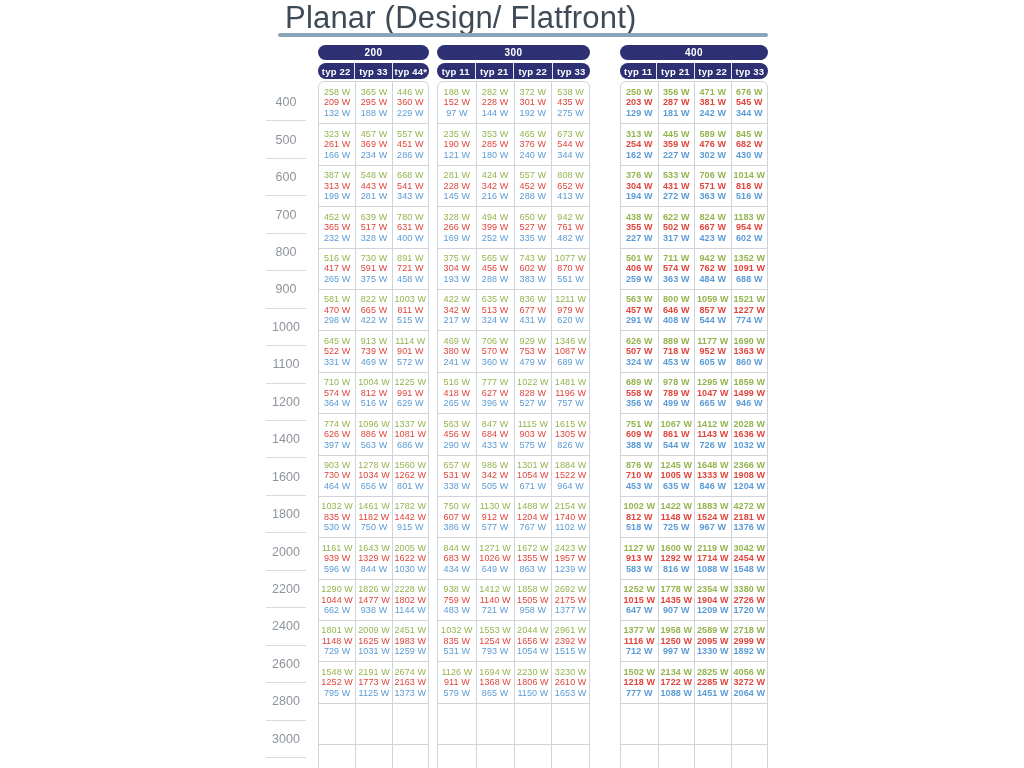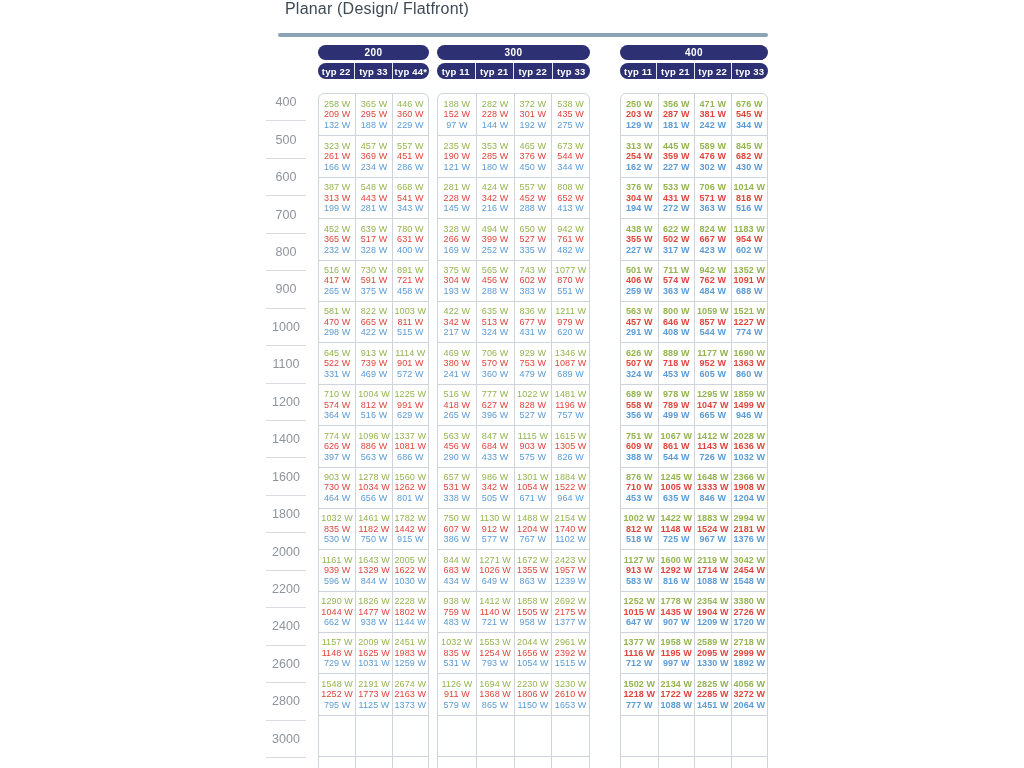--- a/index.html
+++ b/index.html
@@ -4,21 +4,21 @@
 <style>
   html,body{margin:0;padding:0;}
   body{
     width:1024px;height:768px;position:relative;overflow:hidden;
     background:#ffffff;
     font-family:"Liberation Sans", sans-serif;
     -webkit-font-smoothing:antialiased;
   }
   .page-title{
     position:absolute;left:285px;top:0px;margin:0;
-    font-size:16px;font-weight:normal;letter-spacing:.2px;
+    font-size:31px;font-weight:normal;letter-spacing:.2px;
     color:var(--title,#3e4a56);
   }
   .title-rule{
     position:absolute;left:278px;top:33px;width:490px;height:4px;
     background:var(--bar,#8ba3b6);border-radius:2px;
   }
   .row-labels{
     position:absolute;left:266px;top:84px;width:40px;height:674px;
     display:grid;grid-template-rows:repeat(18,1fr);
   }
@@ -31,21 +31,21 @@
   .g0{left:318px;width:111px;}
   .g1{left:437px;width:153px;}
   .g2{left:620px;width:148px;}
   .pill{
     height:15px;margin-bottom:3px;border-radius:8px;
     background:var(--navy,#2d3173);
     display:flex;align-items:center;justify-content:center;
     color:#fff;font-size:10px;font-weight:bold;letter-spacing:.5px;
   }
   .typrow{
-    height:16px;margin-bottom:14px;border-radius:8px;overflow:hidden;
+    height:16px;margin-bottom:2px;border-radius:8px;overflow:hidden;
     display:grid;gap:1px;background:#e2e6ea;
   }
   .typcell{
     background:var(--navy,#2d3173);
     display:flex;align-items:center;justify-content:center;
     color:#fff;font-size:9.5px;font-weight:bold;letter-spacing:.2px;
   }
   .grid{
     box-sizing:border-box;height:747px;background:#fff;
     border:1px solid var(--grid,#cfd4db);
@@ -287,21 +287,21 @@
         <span class="v-g">1826 W</span>
         <span class="v-r">1477 W</span>
         <span class="v-b">938 W</span>
       </div>
       <div class="cell bl bt">
         <span class="v-g">2228 W</span>
         <span class="v-r">1802 W</span>
         <span class="v-b">1144 W</span>
       </div>
       <div class="cell bt">
-        <span class="v-g">1157 W</span>
+        <span class="v-g">1801 W</span>
         <span class="v-r">1148 W</span>
         <span class="v-b">729 W</span>
       </div>
       <div class="cell bl bt">
         <span class="v-g">2009 W</span>
         <span class="v-r">1625 W</span>
         <span class="v-b">1031 W</span>
       </div>
       <div class="cell bl bt">
         <span class="v-g">2451 W</span>
@@ -370,21 +370,21 @@
         <span class="v-b">121 W</span>
       </div>
       <div class="cell bl bt">
         <span class="v-g">353 W</span>
         <span class="v-r">285 W</span>
         <span class="v-b">180 W</span>
       </div>
       <div class="cell bl bt">
         <span class="v-g">465 W</span>
         <span class="v-r">376 W</span>
-        <span class="v-b">450 W</span>
+        <span class="v-b">240 W</span>
       </div>
       <div class="cell bl bt">
         <span class="v-g">673 W</span>
         <span class="v-r">544 W</span>
         <span class="v-b">344 W</span>
       </div>
       <div class="cell bt">
         <span class="v-g">281 W</span>
         <span class="v-r">228 W</span>
         <span class="v-b">145 W</span>
@@ -877,21 +877,21 @@
         <span class="v-g">1422 W</span>
         <span class="v-r">1148 W</span>
         <span class="v-b">725 W</span>
       </div>
       <div class="cell bl bt">
         <span class="v-g">1883 W</span>
         <span class="v-r">1524 W</span>
         <span class="v-b">967 W</span>
       </div>
       <div class="cell bl bt">
-        <span class="v-g">2994 W</span>
+        <span class="v-g">4272 W</span>
         <span class="v-r">2181 W</span>
         <span class="v-b">1376 W</span>
       </div>
       <div class="cell bt">
         <span class="v-g">1127 W</span>
         <span class="v-r">913 W</span>
         <span class="v-b">583 W</span>
       </div>
       <div class="cell bl bt">
         <span class="v-g">1600 W</span>
@@ -928,21 +928,21 @@
         <span class="v-r">2726 W</span>
         <span class="v-b">1720 W</span>
       </div>
       <div class="cell bt">
         <span class="v-g">1377 W</span>
         <span class="v-r">1116 W</span>
         <span class="v-b">712 W</span>
       </div>
       <div class="cell bl bt">
         <span class="v-g">1958 W</span>
-        <span class="v-r">1195 W</span>
+        <span class="v-r">1250 W</span>
         <span class="v-b">997 W</span>
       </div>
       <div class="cell bl bt">
         <span class="v-g">2589 W</span>
         <span class="v-r">2095 W</span>
         <span class="v-b">1330 W</span>
       </div>
       <div class="cell bl bt">
         <span class="v-g">2718 W</span>
         <span class="v-r">2999 W</span>

